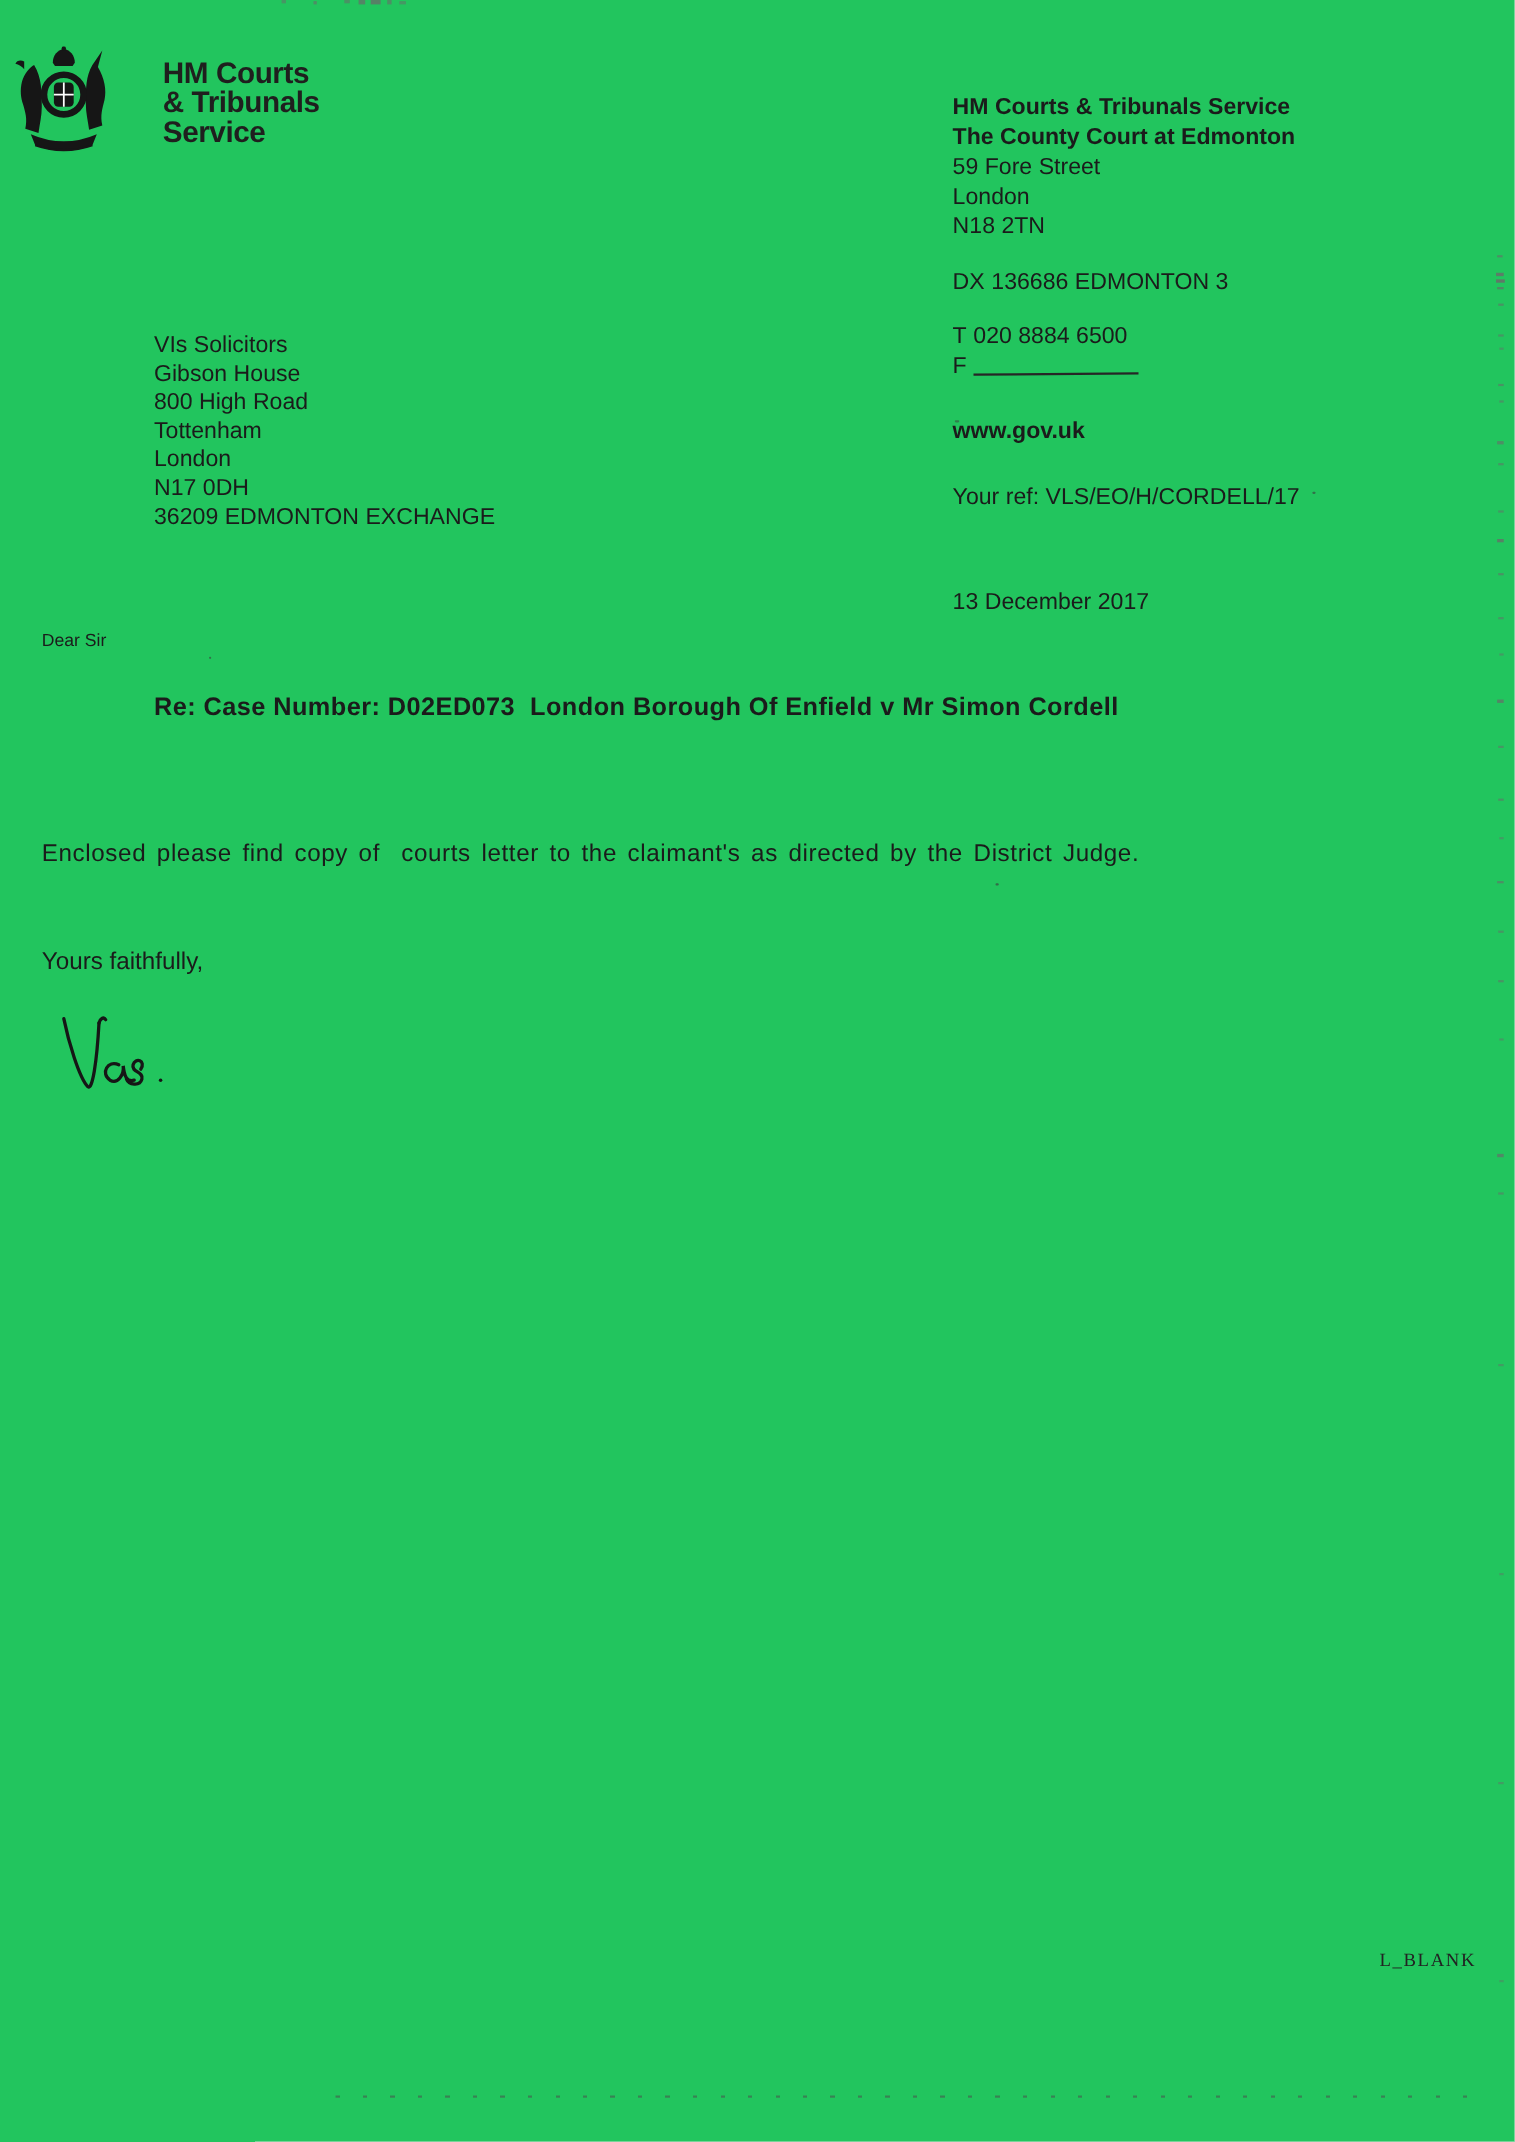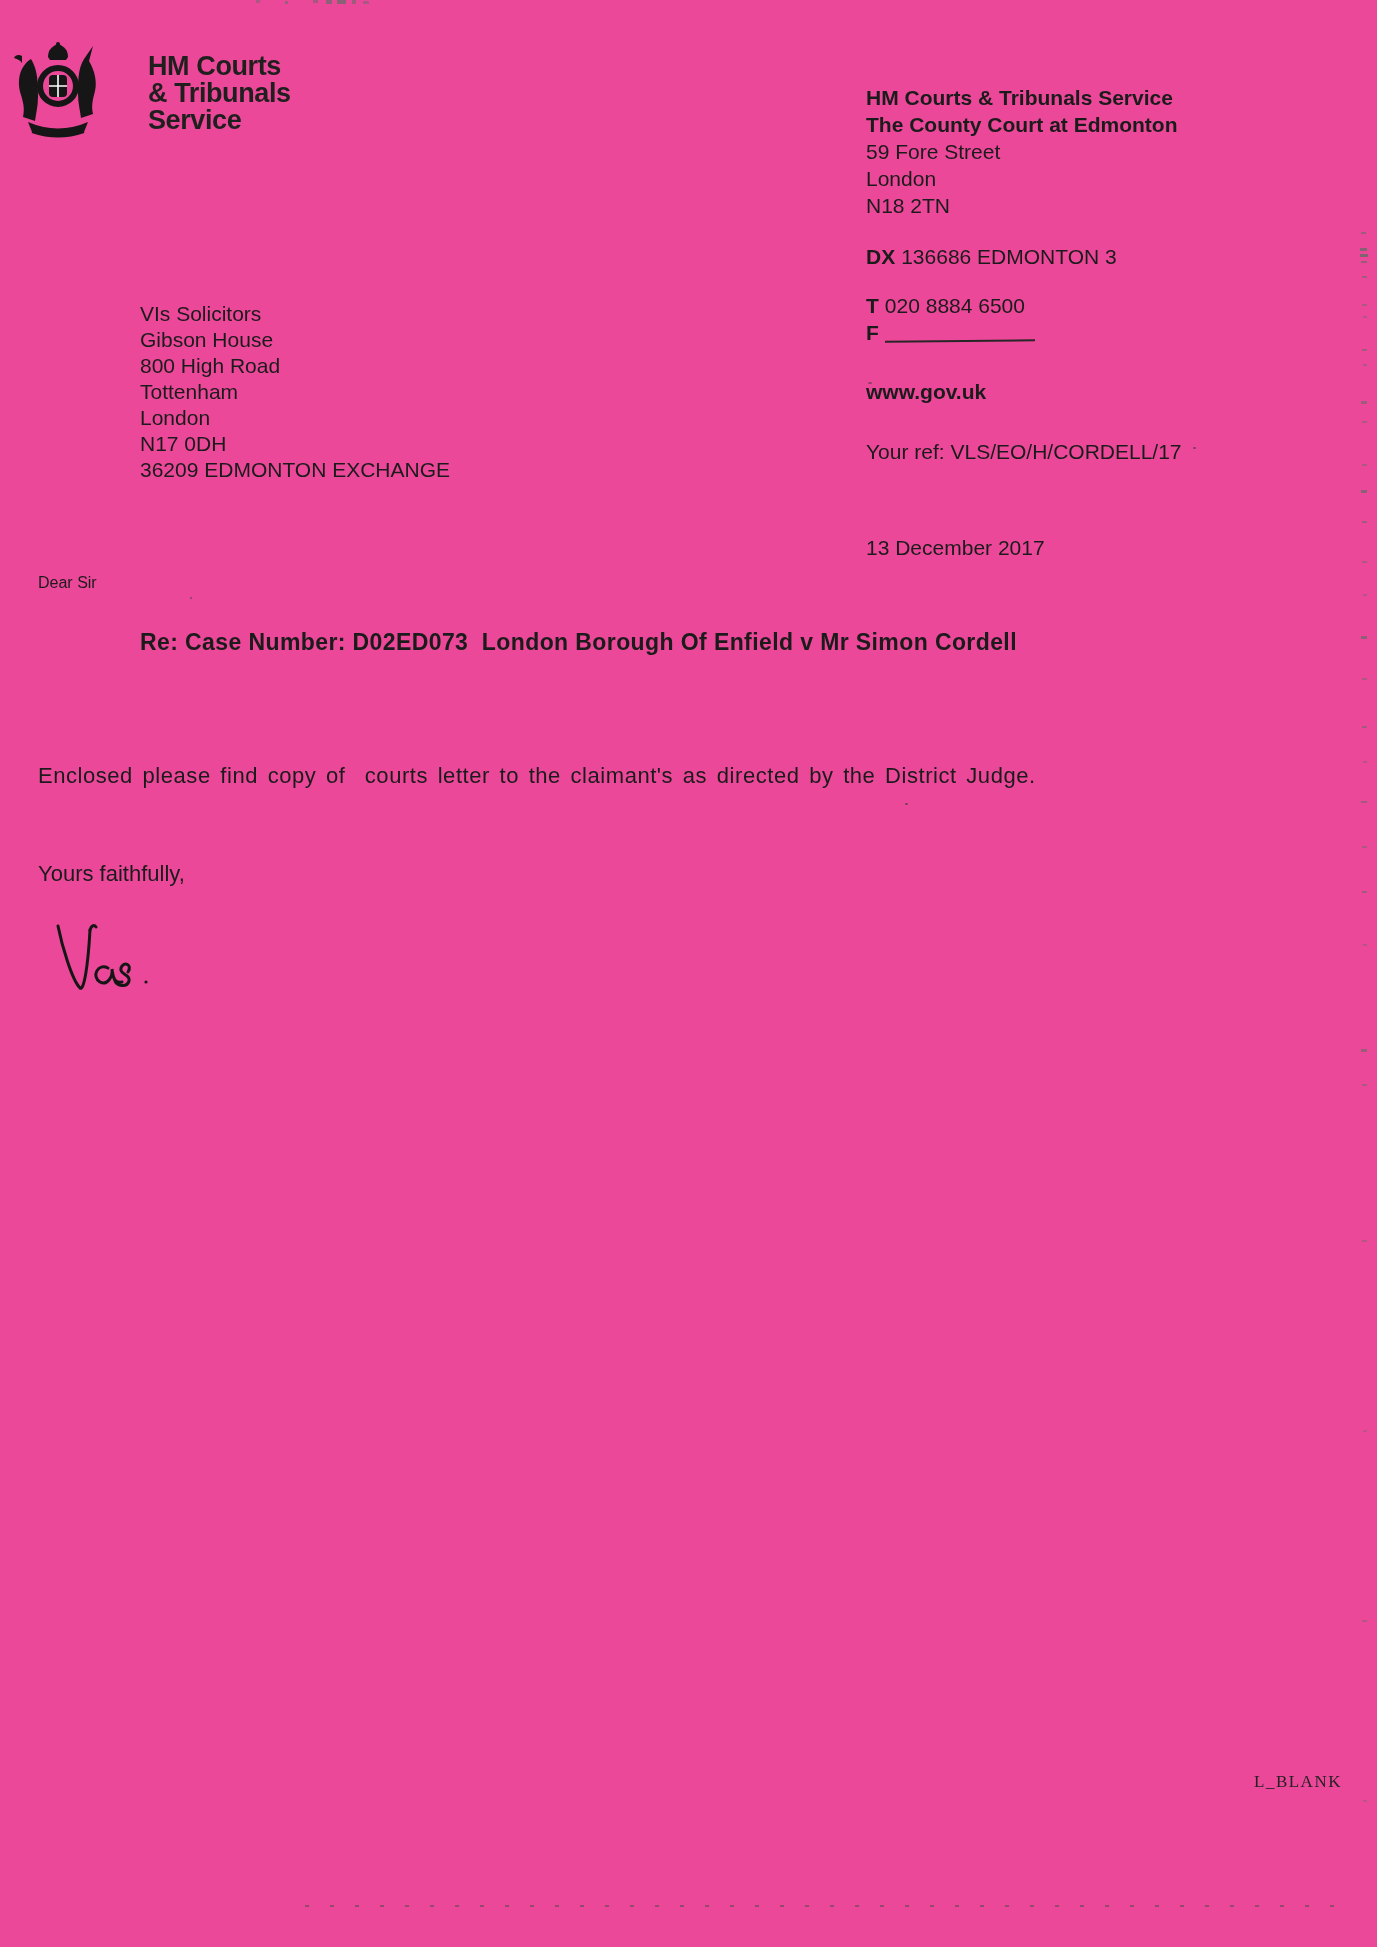--- a/index.html
+++ b/index.html
@@ -1,39 +1,39 @@
 <!DOCTYPE html>
 <html><head>
 <meta charset="utf-8">
 <style>
   html,body{margin:0;padding:0;background:#e8e8e8;}
   .page{
     position:relative;
     width:1377px;height:1947px;
-    background:#ec4899;
+    background:#22c55e;
     margin:0 auto;
     overflow:hidden;
     font-family:"Liberation Sans", sans-serif;
     color:#1b1b1b;
   }
   
   .crest{position:absolute;left:8px;top:42px;width:100px;height:100px;}
   .logo-text{
     position:absolute;left:148px;top:53px;
     font-size:27px;line-height:27px;font-weight:600;
     letter-spacing:-0.4px;color:#1f1f1e;
   }
   
   .sender{position:absolute;left:866px;top:40px;font-size:21px;line-height:27px;margin-top:44px;}
   .sender .b{font-weight:700;}
   .sender .gap-dx{margin-top:24px;}
   .sender .gap-t{margin-top:22px;}
   .sender .gap-www{margin-top:32px;}
   .sender .gap-ref{margin-top:33px;}
-  .lbl{font-weight:700;margin-right:6px;}
+  .lbl{font-weight:400;margin-right:6px;}
   .fax-underline{
     display:inline-block;width:150px;height:1px;
     border-bottom:2px solid #262626;
     transform:rotate(-0.5deg) translateY(2px);
   }
   
   .recipient{position:absolute;left:140px;top:301px;font-size:21px;line-height:26px;}
   
   .date{position:absolute;left:866px;top:536px;font-size:21px;text-align:right;}
   .salutation{position:absolute;left:38px;top:574px;font-size:16px;}

